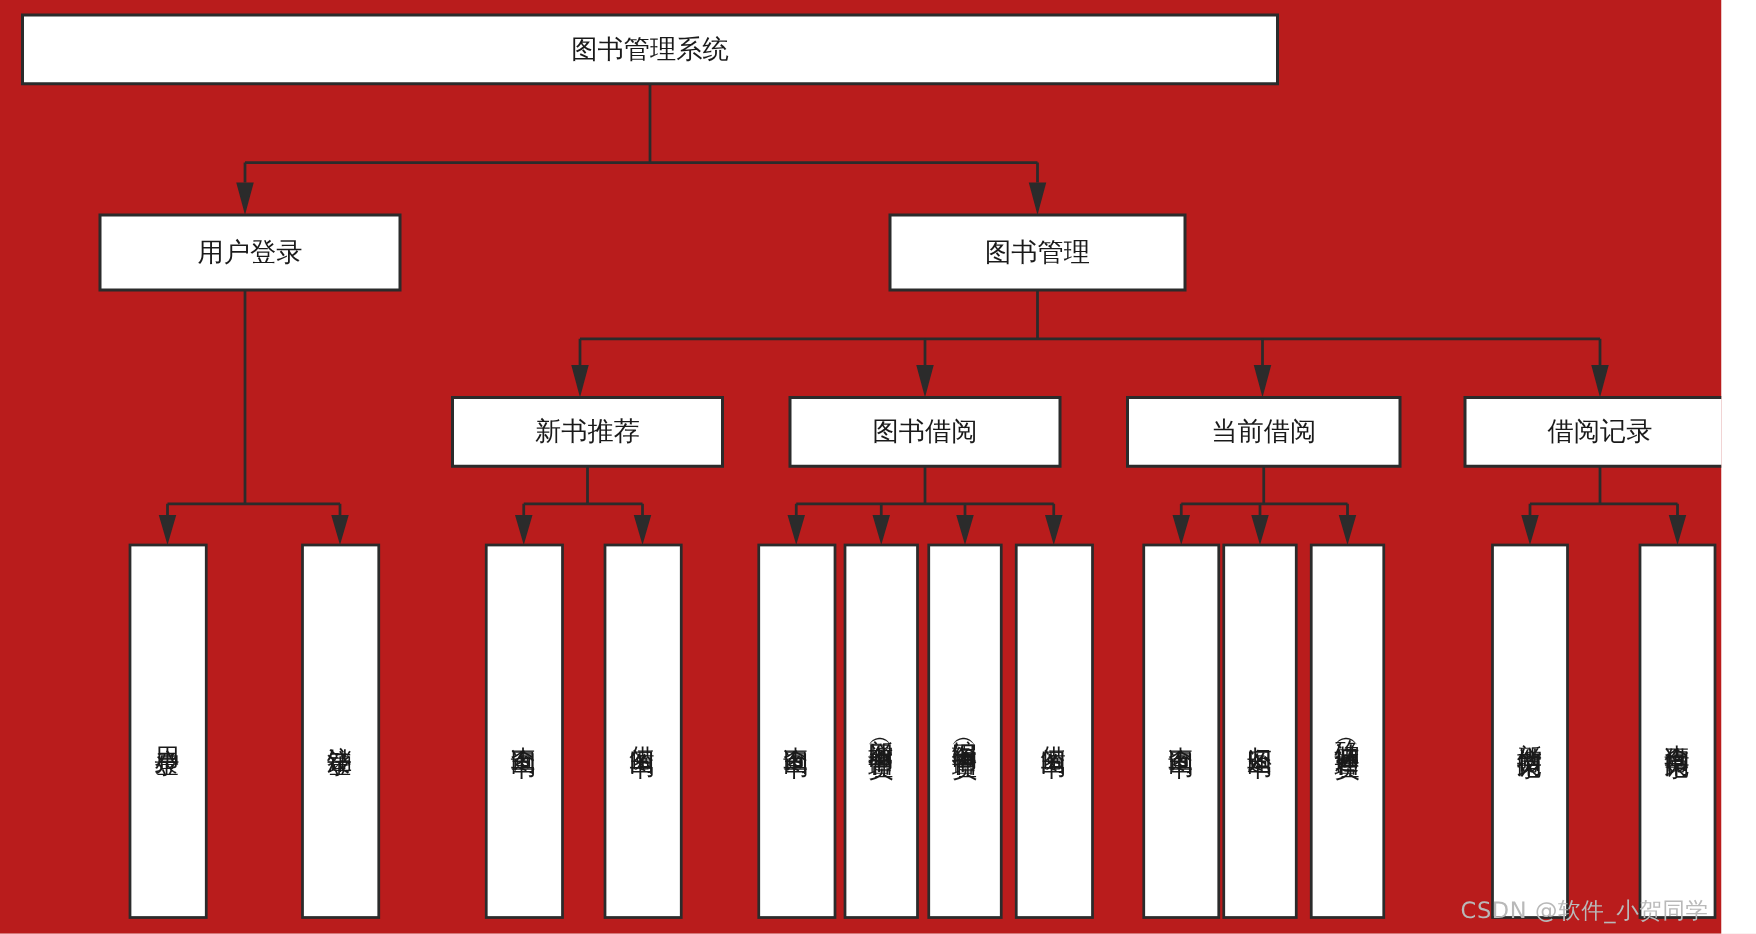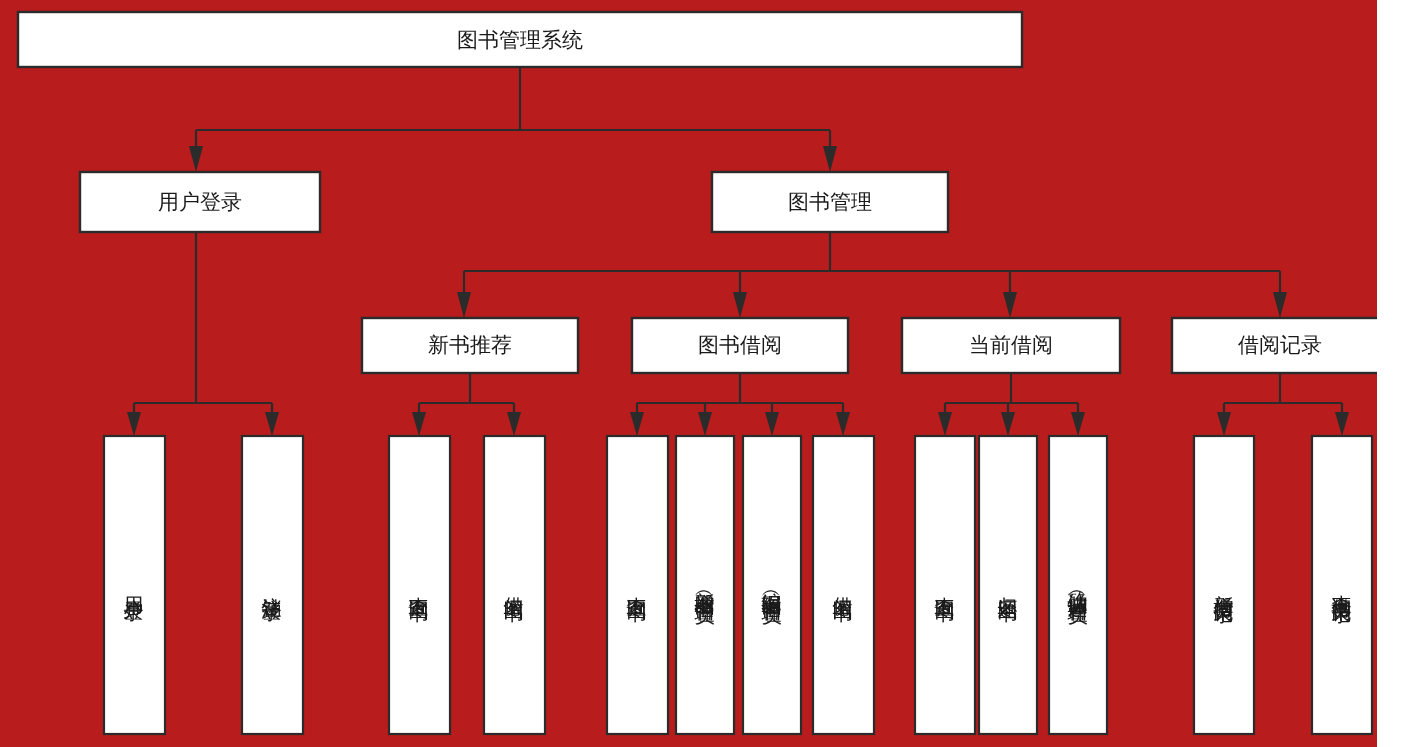--- a/index.html
+++ b/index.html
@@ -238,13 +238,14 @@
       <text class="node-label-v" x="1224" y="585">新增借阅记录</text>
     </g>
 
     <g>
       <rect class="node-box-thin" x="1312" y="436" width="60" height="298"></rect>
       <text class="node-label-v" x="1342" y="585">查询借阅记录</text>
     </g>
 
   </svg>
 
+  <div class="watermark-text">CSDN @软件_小贺同学</div>
 </div>
 
 </body></html>

